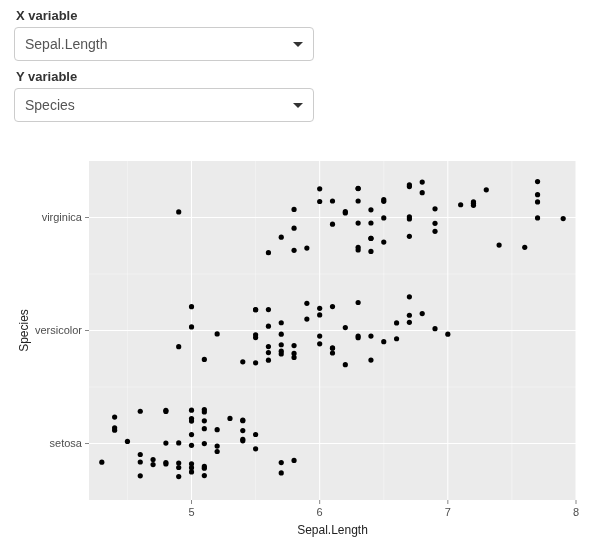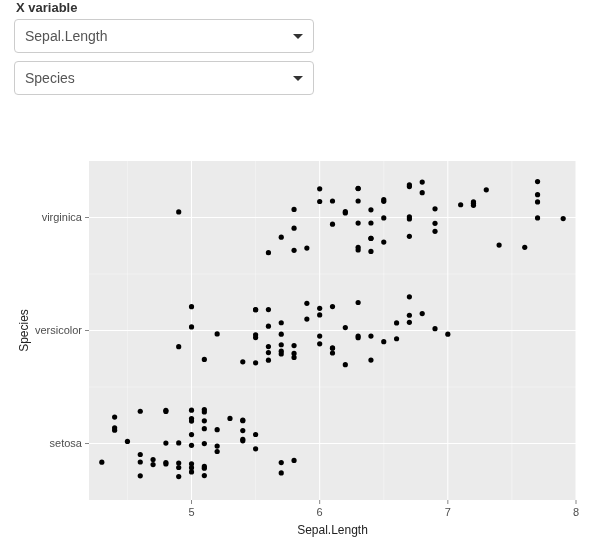--- a/index.html
+++ b/index.html
@@ -8,21 +8,21 @@
     background: #ffffff;
     font-family: "Helvetica Neue", Helvetica, Arial, sans-serif;
     font-size: 13px;
     color: #333;
   }
   .container {
     width: 600px;
     height: 548px;
     position: relative;
     box-sizing: border-box;
-    padding: 0 14px;
+    padding: 8px 14px;
     border-radius: 23px;
   }
   .control-group {
     margin-bottom: 8px;
   }
   .control-label {
     font-weight: 600;
     font-size: 13px;
     color: #333;
     display: block;
@@ -75,20 +75,21 @@
 
   <div class="control-group">
     <label class="control-label">X variable</label>
     <div class="select-box">
       <span class="value">Sepal.Length</span>
       <span class="caret"></span>
     </div>
   </div>
 
   <div class="control-group">
+    <label class="control-label">Y variable</label>
     <div class="select-box">
       <span class="value">Species</span>
       <span class="caret"></span>
     </div>
   </div>
 
   <div class="chart-wrap">
     <svg id="chart-svg" width="572" height="385">
         <rect x="75" y="6" width="487" height="339" class="panel-bg"></rect>
         <line x1="113.4473684210526" y1="6" x2="113.4473684210526" y2="345" class="grid-minor"></line>

